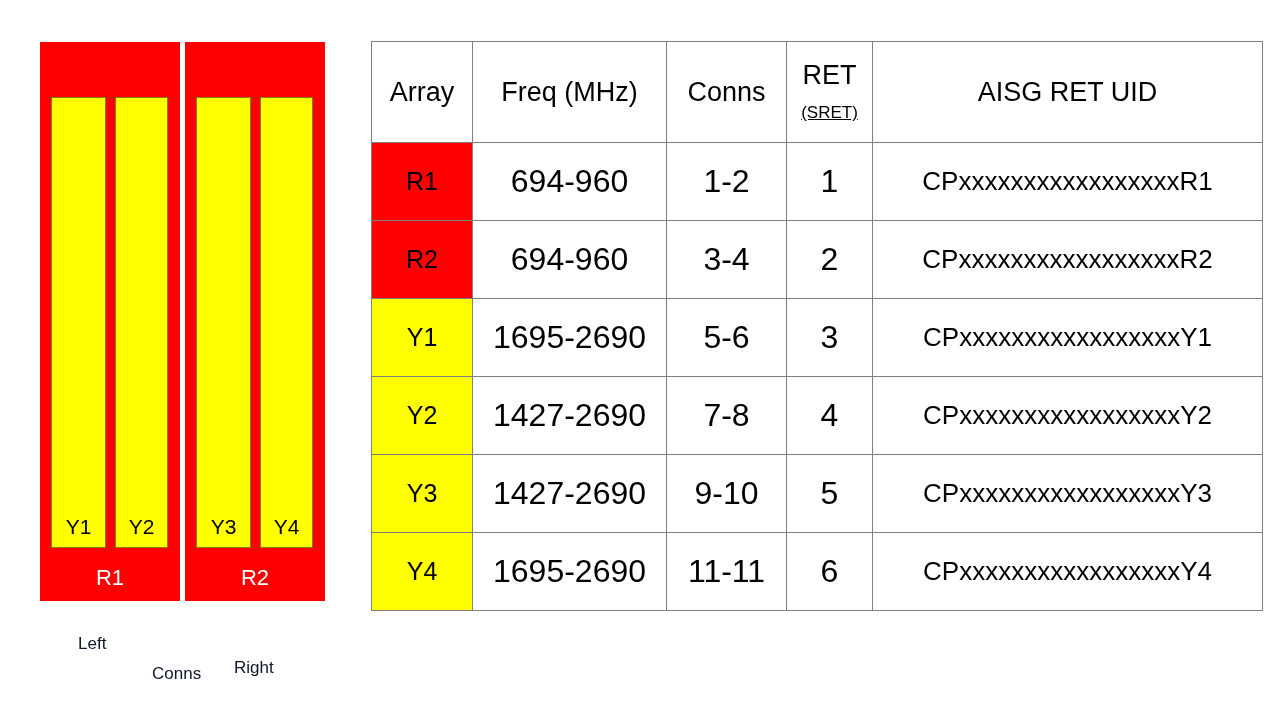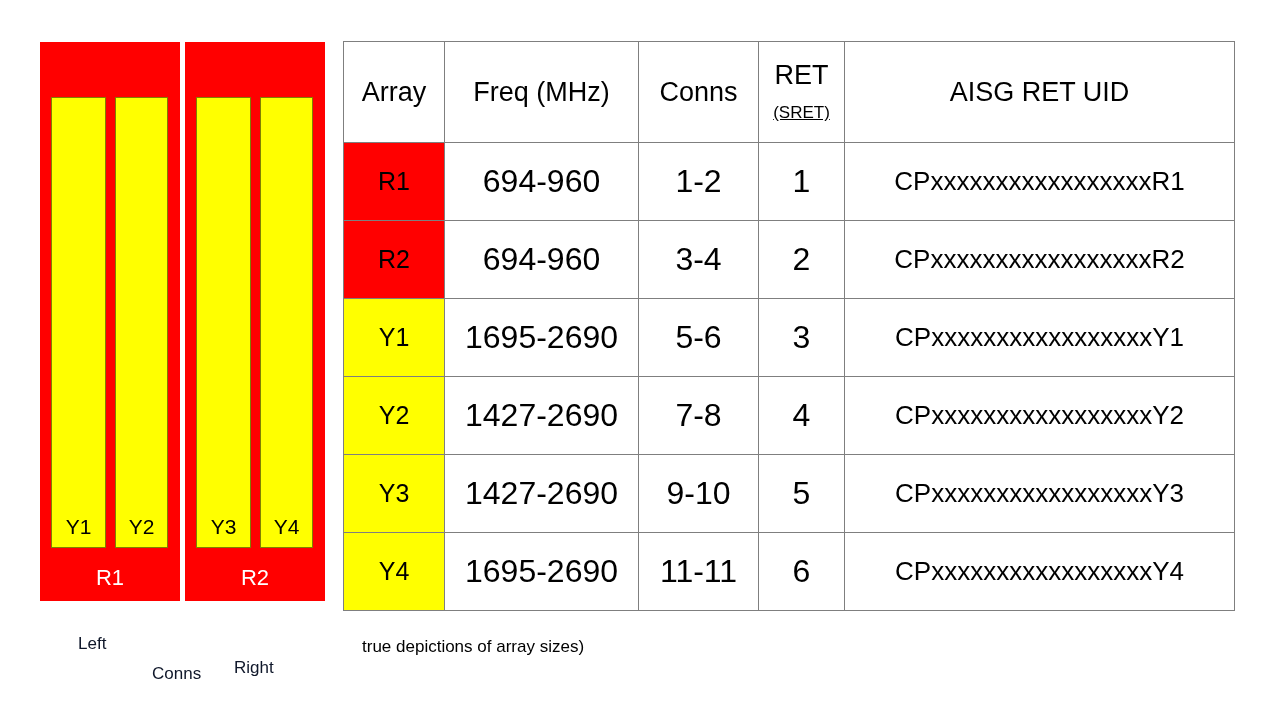--- a/index.html
+++ b/index.html
@@ -75,21 +75,21 @@
     color: #0f172a;
     white-space: nowrap;
   }
   #orient-left   { left: 78px;  top: 634px; }
   #orient-right  { left: 234px; top: 634px; margin-top: 24px; }
   #orient-bottom { left: 152px; top: 664px; }
 
   
   #ret-table-wrap {
     position: absolute;
-    left: 343px;
+    left: 371px;
     top: 41px;
     width: 891px;
     height: 569px;
   }
   table#ret-table {
     border-collapse: collapse;
     width: 891px;
     height: 569px;
     table-layout: fixed;
   }
@@ -238,14 +238,13 @@
         <td class="cell-freq">1695-2690</td>
         <td class="cell-conns">11-11</td>
         <td class="cell-ret">6</td>
         <td class="cell-uid">CPxxxxxxxxxxxxxxxxxY4</td>
       </tr>
     </tbody>
   </table>
 </div>
 
 <div id="table-footnote">
-  <div>true depictions of array sizes)</div>
 </div>
 
 </body></html>

